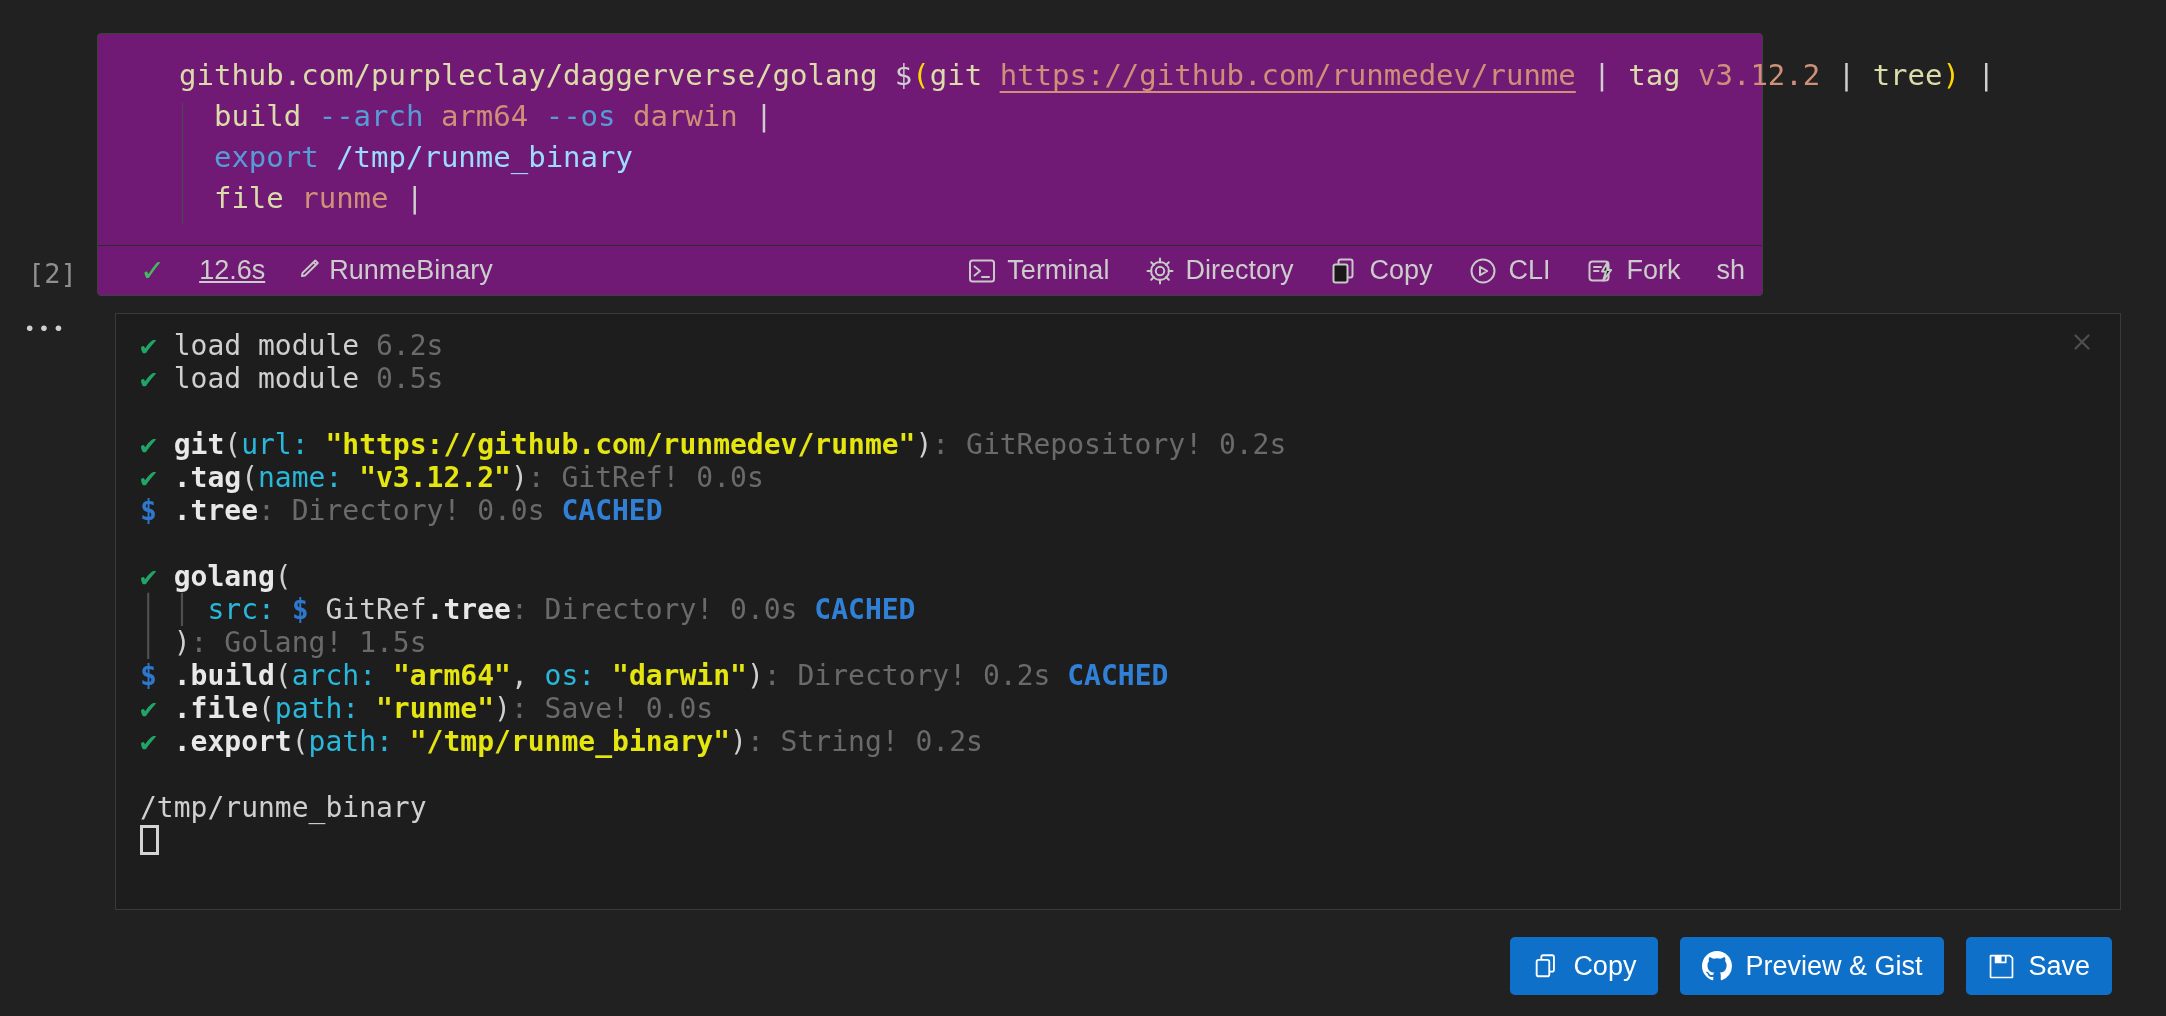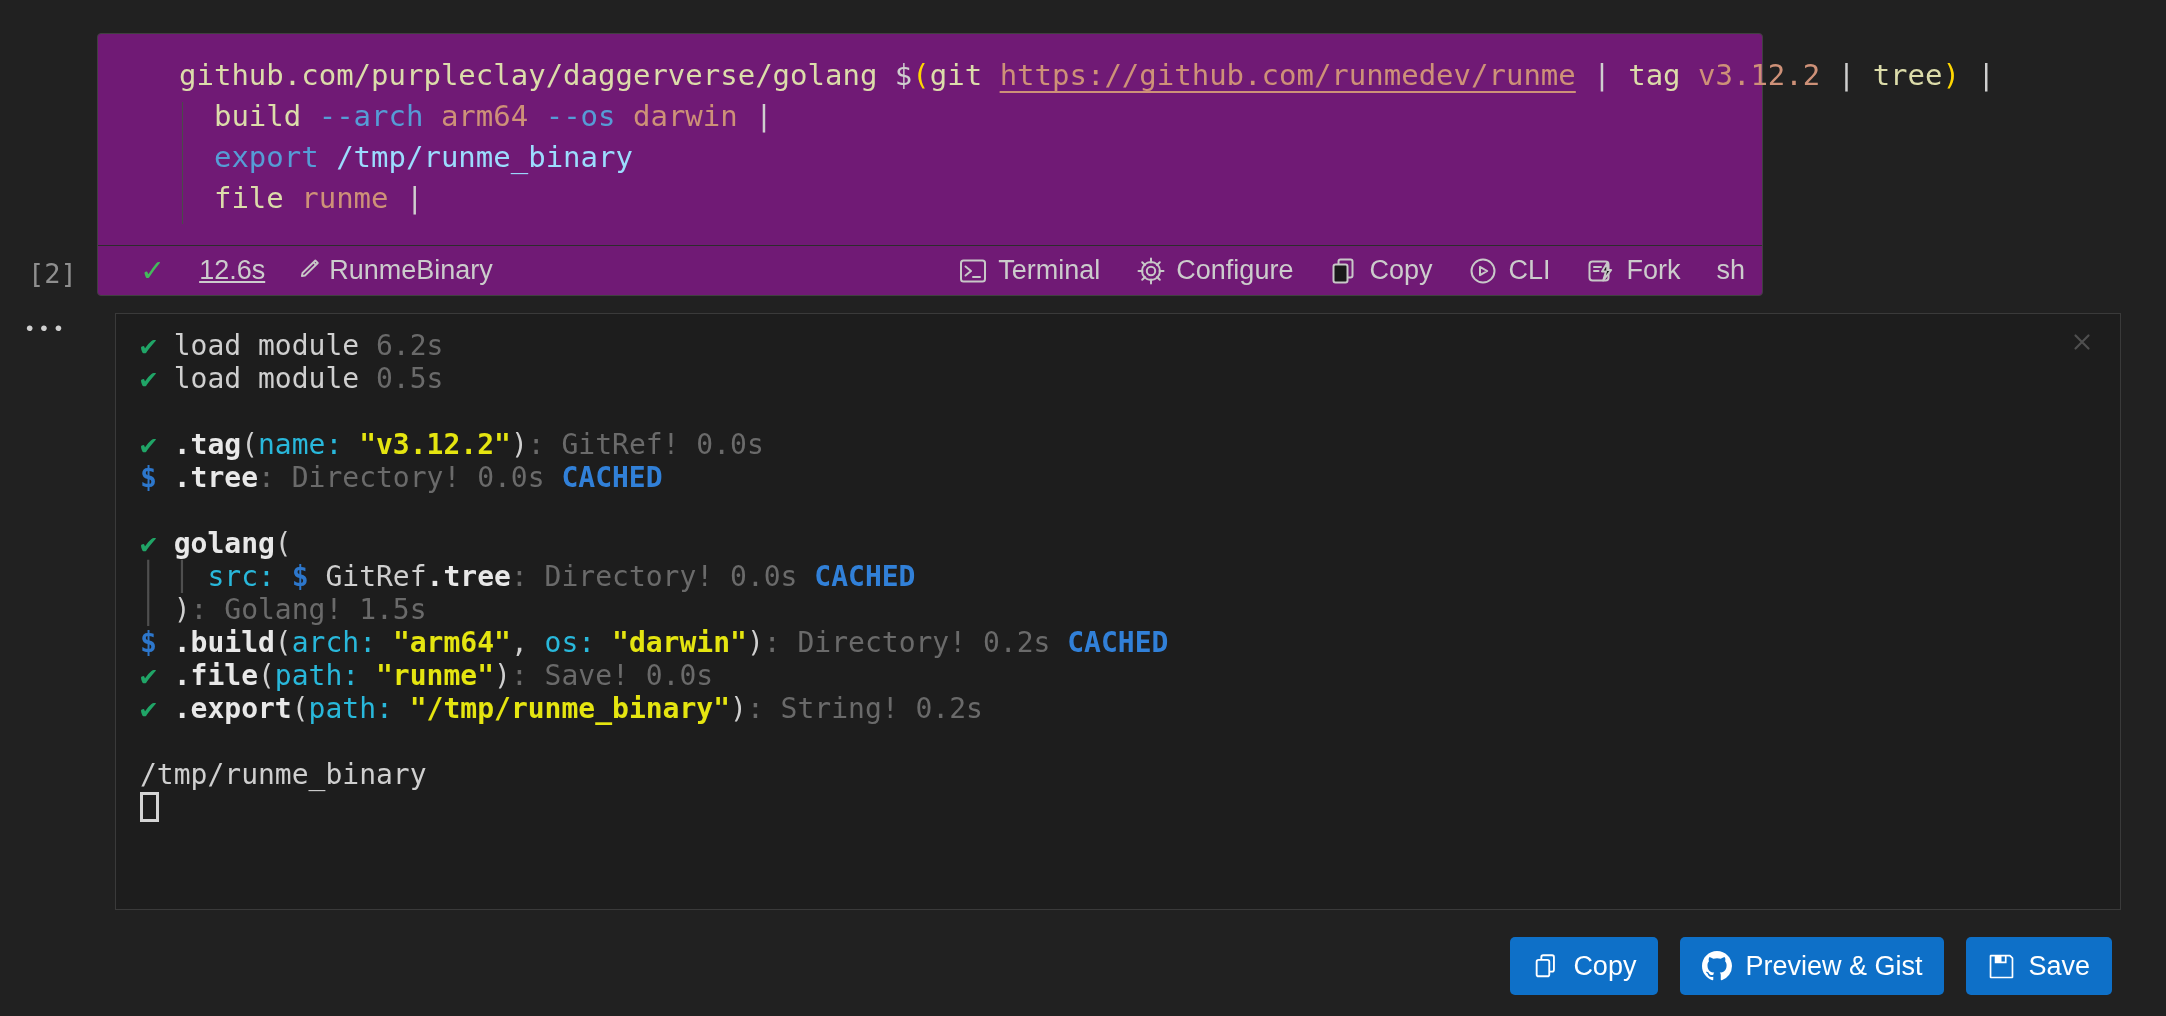--- a/index.html
+++ b/index.html
@@ -105,21 +105,21 @@
         </span>
 
         <span class="action">
           <span>
             <svg width="30" height="30" viewBox="0 0 30 30" fill="none" stroke="#c8c8c8" stroke-width="2">
               <circle cx="15" cy="15" r="4.2"></circle>
               <circle cx="15" cy="15" r="9"></circle>
               <path d="M15 2.5v4 M15 23.5v4 M2.5 15h4 M23.5 15h4 M6.2 6.2l2.8 2.8 M21 21l2.8 2.8 M23.8 6.2L21 9 M9 21l-2.8 2.8" stroke-linecap="round"></path>
             </svg>
           </span>
-          <span>Configure</span>
+          <span>Directory</span>
         </span>
 
         <span class="action">
           <span>
             <svg width="30" height="30" viewBox="0 0 30 30" fill="none" stroke="#c8c8c8" stroke-width="2">
               <rect x="9.5" y="3.5" width="14" height="18" rx="2"></rect>
               <rect x="4.5" y="8.5" width="14" height="18" rx="2" fill="#191919"></rect>
             </svg>
           </span>
           <span>Copy</span>
@@ -154,20 +154,21 @@
   <div class="output">
     <span class="close">
       <svg width="32" height="32" viewBox="0 0 32 32" stroke="#4f4f4f" stroke-width="2.2" stroke-linecap="round">
         <path d="M9.5 9.5l13 13 M22.5 9.5l-13 13"></path>
       </svg>
     </span>
     <div id="term" class="term">
         <div class="line"><span class="tk-ok">✔</span><span class="tk-txt">load module</span><span class="tk-dim"> 6.2s</span></div>
         <div class="line"><span class="tk-ok">✔</span><span class="tk-txt">load module</span><span class="tk-dim"> 0.5s</span></div>
         <div class="line">&nbsp;</div>
+        <div class="line"><span class="tk-ok">✔</span><span class="tk-b">git</span><span class="tk-txt">(</span><span class="tk-key">url:</span><span class="tk-txt"> </span><span class="tk-str">"https://github.com/runmedev/runme"</span><span class="tk-txt">)</span><span class="tk-dim">: GitRepository! 0.2s</span></div>
         <div class="line"><span class="tk-ok">✔</span><span class="tk-b">.tag</span><span class="tk-txt">(</span><span class="tk-key">name:</span><span class="tk-txt"> </span><span class="tk-str">"v3.12.2"</span><span class="tk-txt">)</span><span class="tk-dim">: GitRef! 0.0s</span></div>
         <div class="line"><span class="tk-dol">$</span><span class="tk-b">.tree</span><span class="tk-dim">: Directory! 0.0s </span><span class="tk-cache">CACHED</span></div>
         <div class="line">&nbsp;</div>
         <div class="line"><span class="tk-ok">✔</span><span class="tk-b">golang</span><span class="tk-txt">(</span></div>
         <div class="line"><span class="tk-guide">│ │ </span><span class="tk-key">src:</span><span class="tk-txt"> </span><span class="tk-dol">$</span><span class="tk-txt">GitRef</span><span class="tk-b">.tree</span><span class="tk-dim">: Directory! 0.0s </span><span class="tk-cache">CACHED</span></div>
         <div class="line"><span class="tk-guide">│ </span><span class="tk-txt">)</span><span class="tk-dim">: Golang! 1.5s</span></div>
         <div class="line"><span class="tk-dol">$</span><span class="tk-b">.build</span><span class="tk-txt">(</span><span class="tk-key">arch:</span><span class="tk-txt"> </span><span class="tk-str">"arm64"</span><span class="tk-txt">, </span><span class="tk-key">os:</span><span class="tk-txt"> </span><span class="tk-str">"darwin"</span><span class="tk-txt">)</span><span class="tk-dim">: Directory! 0.2s </span><span class="tk-cache">CACHED</span></div>
         <div class="line"><span class="tk-ok">✔</span><span class="tk-b">.file</span><span class="tk-txt">(</span><span class="tk-key">path:</span><span class="tk-txt"> </span><span class="tk-str">"runme"</span><span class="tk-txt">)</span><span class="tk-dim">: Save! 0.0s</span></div>
         <div class="line"><span class="tk-ok">✔</span><span class="tk-b">.export</span><span class="tk-txt">(</span><span class="tk-key">path:</span><span class="tk-txt"> </span><span class="tk-str">"/tmp/runme_binary"</span><span class="tk-txt">)</span><span class="tk-dim">: String! 0.2s</span></div>
         <div class="line">&nbsp;</div>

